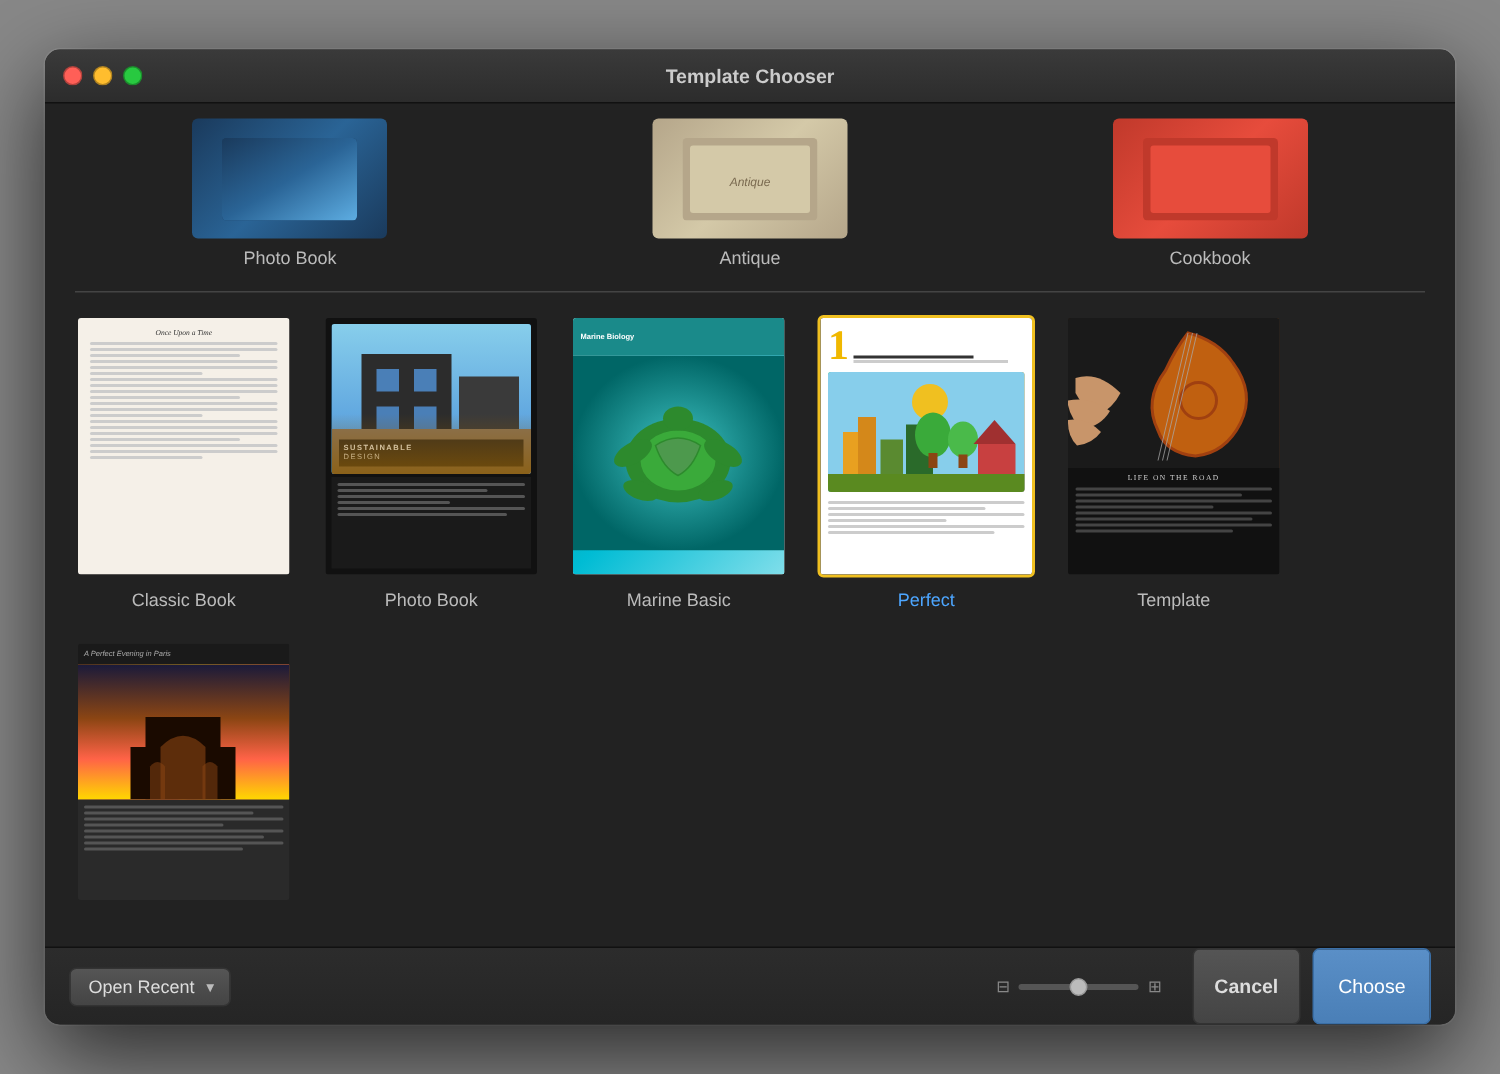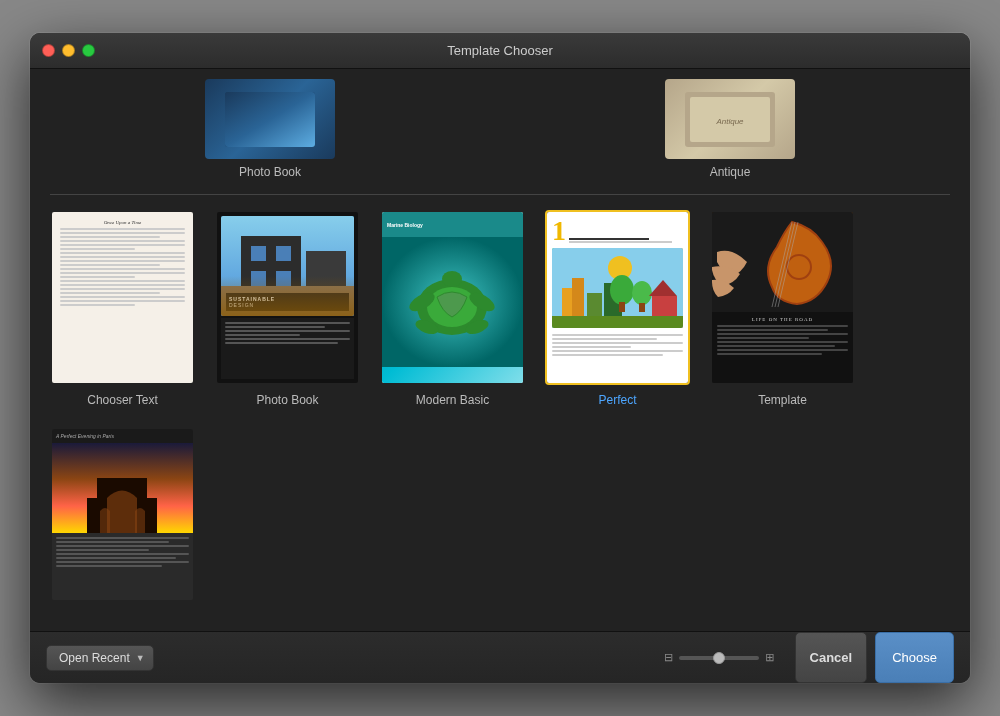--- a/index.html
+++ b/index.html
@@ -44,21 +44,21 @@
     }
     .tl-close { background: #ff5f57; }
     .tl-min { background: #ffbd2e; }
     .tl-max { background: #28c940; }
     .titlebar-title {
       position: absolute;
       left: 50%;
       transform: translateX(-50%);
       color: #ccc;
       font-size: 13px;
-      font-weight: 400;
+      font-weight: 700;
     }
     .content {
       flex: 1;
       overflow-y: auto;
       padding: 10px 20px 10px;
       background: #222;
     }
     .content::-webkit-scrollbar { width: 8px; }
     .content::-webkit-scrollbar-track { background: #1a1a1a; }
     .content::-webkit-scrollbar-thumb { background: #555; border-radius: 4px; }
@@ -423,20 +423,29 @@
       <div class="top-template">
         <div class="top-thumb top-thumb-antique">
           <svg width="90" height="55">
             <rect width="90" height="55" fill="#b5a68a" rx="3"></rect>
             <rect x="5" y="5" width="80" height="45" fill="#d4c9a8" rx="2"></rect>
             <text x="45" y="32" text-anchor="middle" font-size="8" fill="#7a6a50" font-style="italic">Antique</text>
           </svg>
         </div>
         <span class="top-label">Antique</span>
       </div>
+      <div class="top-template">
+        <div class="top-thumb top-thumb-cookbook">
+          <svg width="90" height="55">
+            <rect width="90" height="55" fill="#c0392b" rx="3"></rect>
+            <rect x="5" y="5" width="80" height="45" fill="#e74c3c" rx="2"></rect>
+          </svg>
+        </div>
+        <span class="top-label">Cookbook</span>
+      </div>
     </div>
 
     <div>
 
       <div class="templates-grid">
 
         <div class="template-item">
           <div class="template-thumb">
             <div class="thumb-classic" style="width:100%;height:100%;">
               <div class="title-line">Once Upon a Time</div>
@@ -457,21 +466,21 @@
                 <div class="text-line full"></div>
                 <div class="text-line full"></div>
                 <div class="text-line full"></div>
                 <div class="text-line medium"></div>
                 <div class="text-line full"></div>
                 <div class="text-line full"></div>
                 <div class="text-line short"></div>
               </div>
             </div>
           </div>
-          <span class="template-label">Chooser Text</span>
+          <span class="template-label">Classic Book</span>
         </div>
 
         <div class="template-item">
           <div class="template-thumb">
             <div class="thumb-photobook-portrait" style="width:100%;height:100%;background:#111;">
               <div class="photo-top">
                 <svg width="141" height="100" style="position:absolute;top:0;left:0;">
                   <defs>
                     <linearGradient id="sky" x1="0" y1="0" x2="0" y2="1">
                       <stop offset="0%" stop-color="#87CEEB"></stop>
@@ -531,21 +540,21 @@
                   <ellipse cx="70" cy="42" rx="10" ry="8" fill="#2d8a2d"></ellipse>
 
                   <ellipse cx="40" cy="65" rx="14" ry="7" fill="#2d8a2d" transform="rotate(-30,40,65)"></ellipse>
                   <ellipse cx="100" cy="65" rx="14" ry="7" fill="#2d8a2d" transform="rotate(30,100,65)"></ellipse>
                   <ellipse cx="45" cy="90" rx="12" ry="6" fill="#2d8a2d" transform="rotate(20,45,90)"></ellipse>
                   <ellipse cx="95" cy="90" rx="12" ry="6" fill="#2d8a2d" transform="rotate(-20,95,90)"></ellipse>
                 </svg>
               </div>
             </div>
           </div>
-          <span class="template-label">Modern Basic</span>
+          <span class="template-label">Marine Basic</span>
         </div>
 
         <div class="template-item">
           <div class="template-thumb selected">
             <div class="thumb-gazette" style="width:100%;height:100%;">
               <div style="display:flex;align-items:baseline;gap:3px;">
                 <span class="gazette-num">1</span>
                 <div style="display:flex;flex-direction:column;gap:1px;flex:1;">
                   <div style="height:2px;background:#333;width:70%;"></div>
                   <div style="height:2px;background:#ccc;width:90%;"></div>

